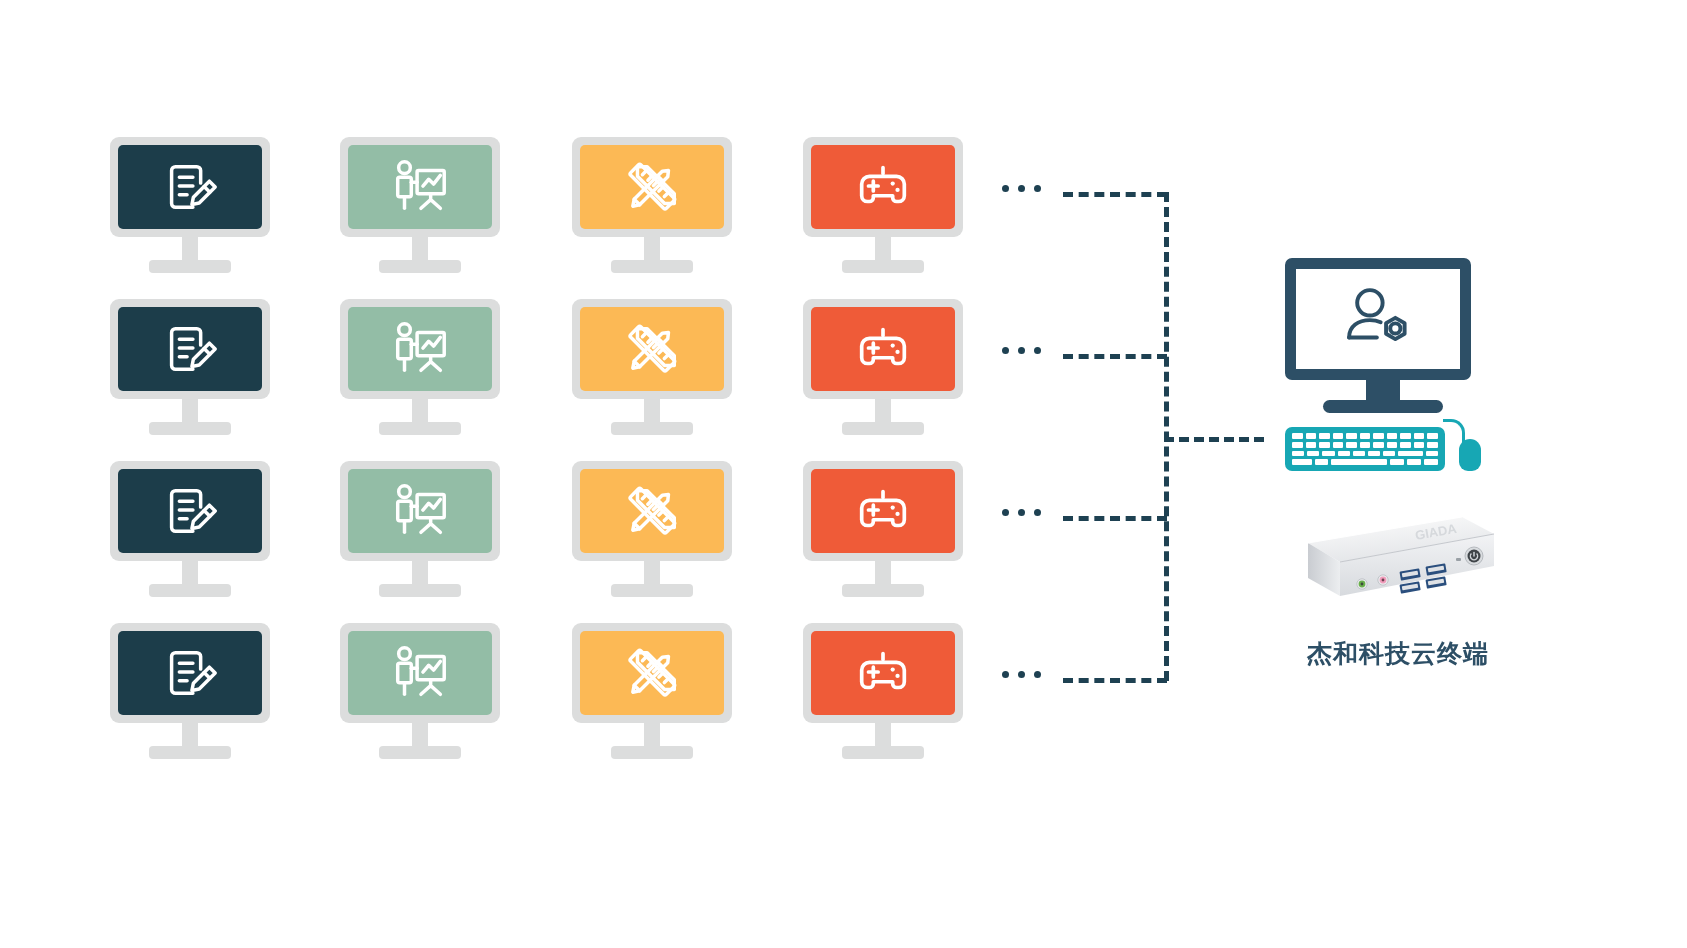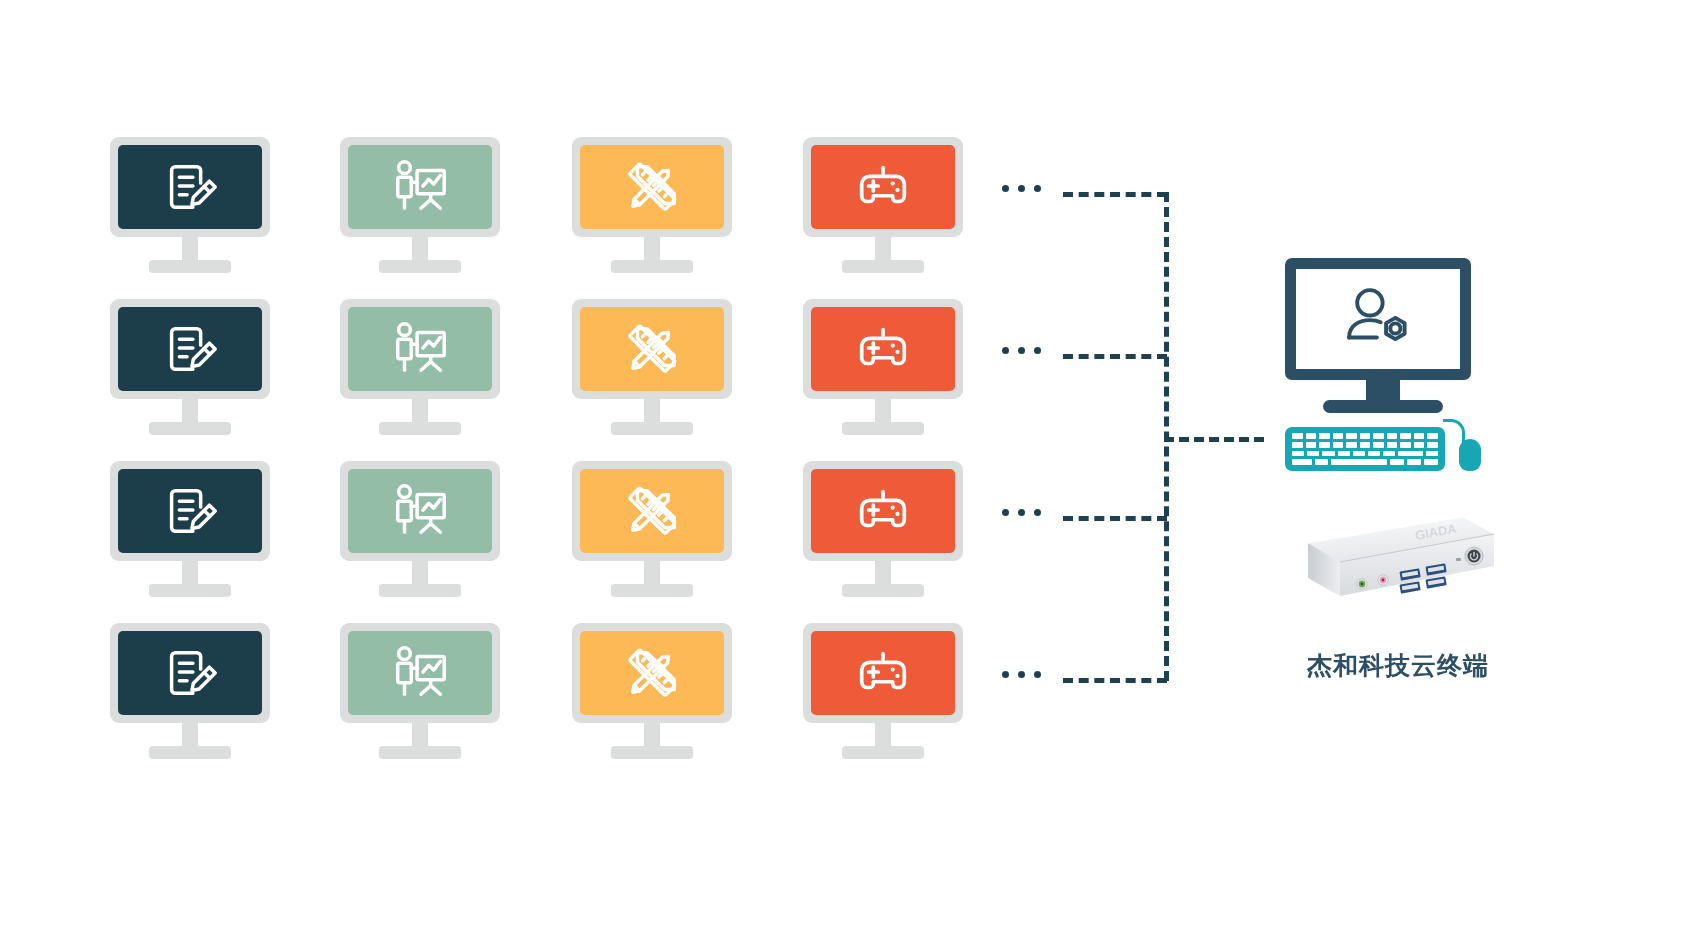--- a/index.html
+++ b/index.html
@@ -555,15 +555,15 @@
 
       <rect x="190" y="58" width="5" height="3" rx="1" fill="#9aa0a6"></rect>
 
       <circle cx="208" cy="56" r="9" fill="#d9dcdf" stroke="#b5b9be" stroke-width="1"></circle>
       <circle cx="208" cy="56" r="6.5" fill="#3f4448"></circle>
       <path d="M208 52.5 v3.6" stroke="#cfd3d7" stroke-width="1.5" stroke-linecap="round"></path>
       <path d="M205.4 53.6 a3.6 3.6 0 1 0 5.2 0" stroke="#cfd3d7" stroke-width="1.4" fill="none"></path>
     </svg>
   </div>
 
-  <div class="caption" style="left:1307px; top:637px;margin-top:12px;">杰和科技云终端</div>
+  <div class="caption" style="left:1307px; top:637px;">杰和科技云终端</div>
 
 </div>
 
 </body></html>

